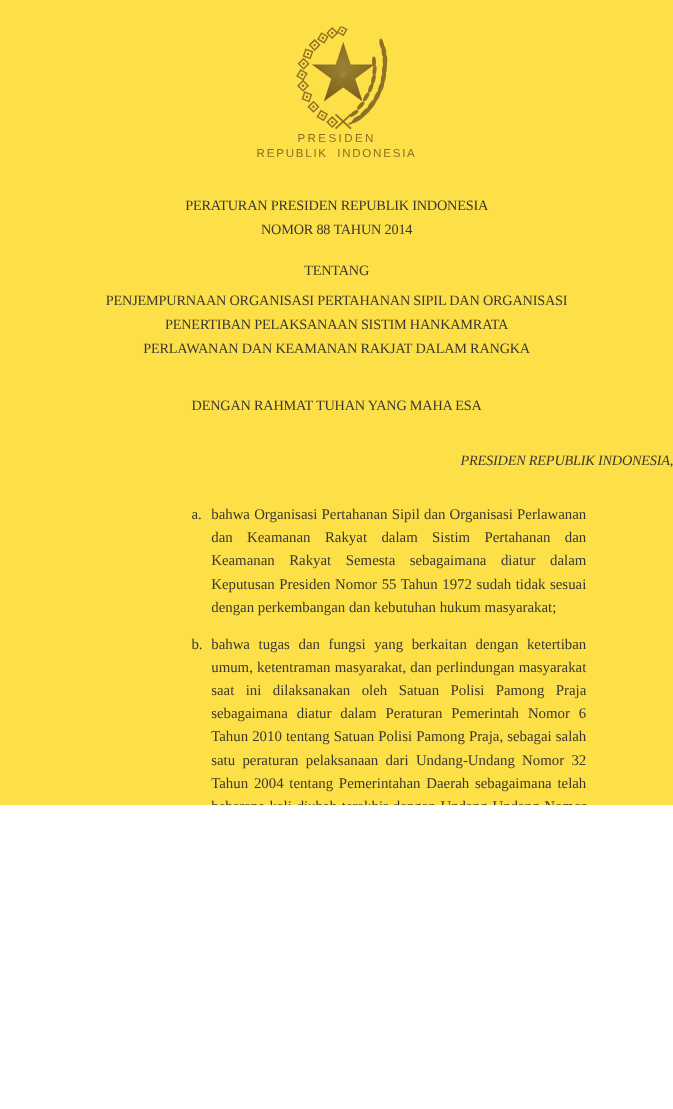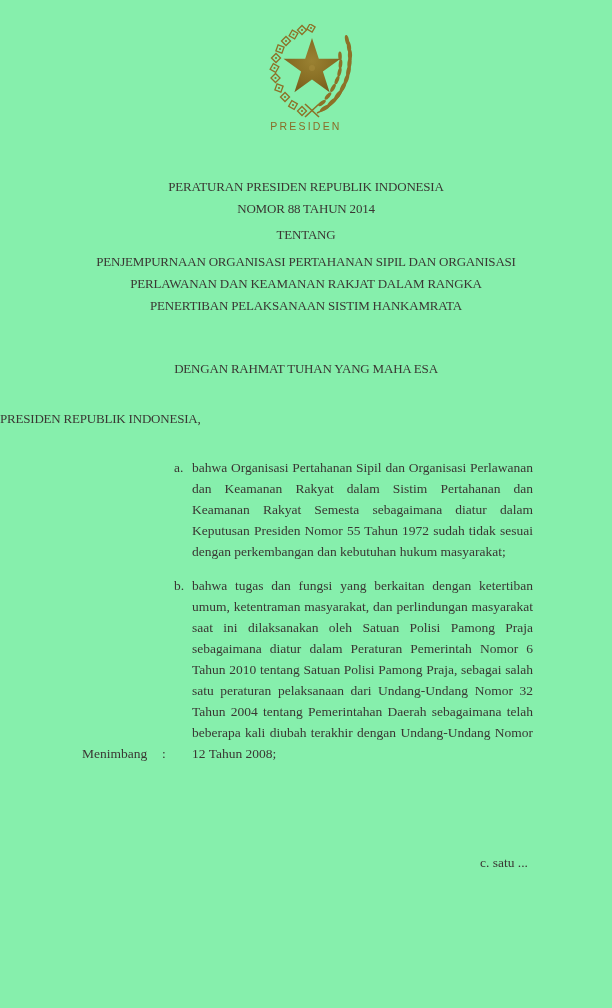--- a/index.html
+++ b/index.html
@@ -1,21 +1,21 @@
 <!DOCTYPE html>
 <html><head>
 <meta charset="utf-8">
 <style>
   html, body { margin: 0; padding: 0; background: #ffffff; }
   .page {
     position: relative;
     width: 612px;
-    height: 1008px;
+    height: 732px;
     margin: 0 auto;
-    background: #86efac;
+    background: #fde047;
     font-family: "Liberation Serif", serif;
     color: #3a3733;
     overflow: hidden;
   }
 
   
   .emblem-wrap {
     position: absolute;
     top: 24px;
     left: 0;
@@ -41,42 +41,43 @@
     position: absolute;
     top: 176px;
     left: 0;
     width: 100%;
     text-align: center;
     font-size: 13px;
     line-height: 22px;
     letter-spacing: -0.2px;
   }
   .title-block .line { white-space: nowrap; }
-  .tentang { margin-top: 4px; }
+  .tentang { margin-top: 15px; }
   .subject { margin-top: 5px; }
 
   .invocation {
     position: absolute;
     top: 361px;
     left: 0;
     width: 100%;
     text-align: center;
     font-size: 13px;
     letter-spacing: -0.2px;
     white-space: nowrap;
   }
   .issuer {
     position: absolute;
     top: 411px;
     left: 0;
     width: 100%;
-    text-align: left;
+    text-align: right;
     font-size: 13px;
     letter-spacing: -0.2px;
     white-space: nowrap;
+    font-style: italic;
   }
 
   
   .considering {
     position: absolute;
     top: 457px;
     left: 82px;
     right: 79px;
     font-size: 13.5px;
     line-height: 21px;
@@ -174,30 +175,31 @@
 
       <g stroke="#8d7127" stroke-width="1.6">
         <path d="M52,80 L66,93"></path>
         <path d="M66,80 L52,93"></path>
       </g>
     </svg>
   </div>
 
   <div class="letterhead">
     <div class="lh1">PRESIDEN</div>
+    <div class="lh2">REPUBLIK  INDONESIA</div>
   </div>
 
   <div class="title-block">
     <div class="line">PERATURAN PRESIDEN REPUBLIK INDONESIA</div>
     <div class="line">NOMOR 88 TAHUN 2014</div>
     <div class="line tentang">TENTANG</div>
     <div class="subject">
       <div class="line">PENJEMPURNAAN ORGANISASI PERTAHANAN SIPIL DAN ORGANISASI</div>
+      <div class="line">PENERTIBAN PELAKSANAAN SISTIM HANKAMRATA</div>
       <div class="line">PERLAWANAN DAN KEAMANAN RAKJAT DALAM RANGKA</div>
-      <div class="line">PENERTIBAN PELAKSANAAN SISTIM HANKAMRATA</div>
     </div>
   </div>
 
   <div class="invocation">DENGAN RAHMAT TUHAN YANG MAHA ESA</div>
   <div class="issuer">PRESIDEN REPUBLIK INDONESIA,</div>
 
   <div class="considering">
     <div class="c-label">Menimbang</div>
     <div class="c-sep">:</div>
     <div class="c-items">

